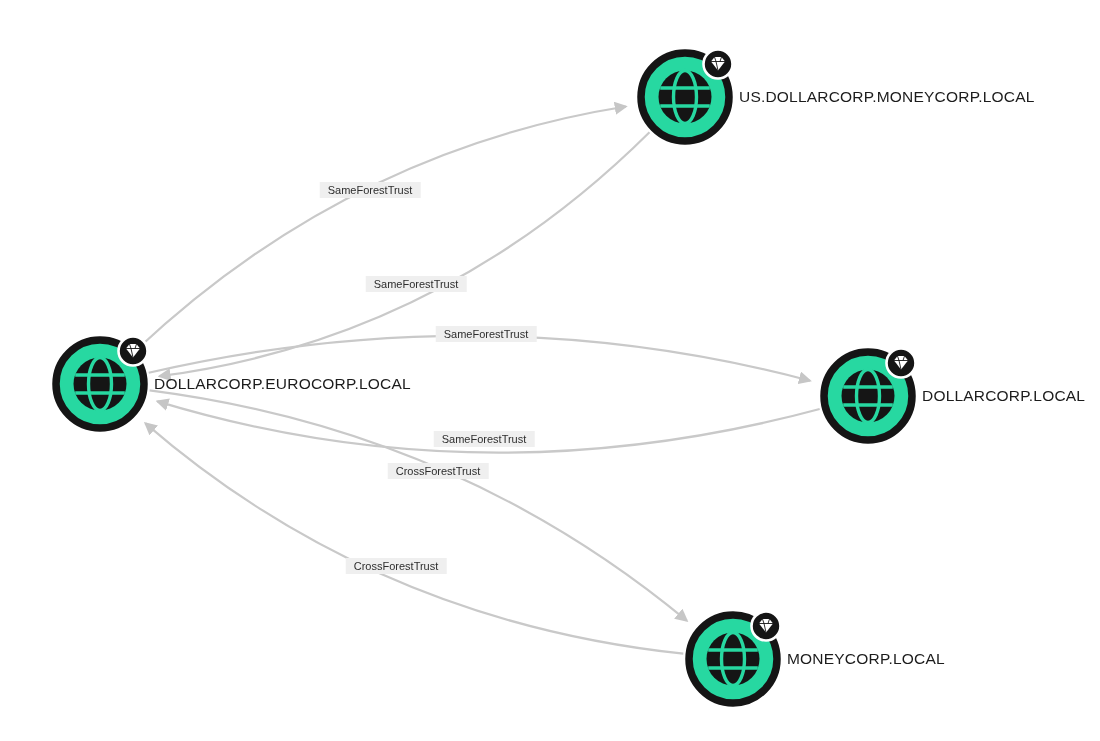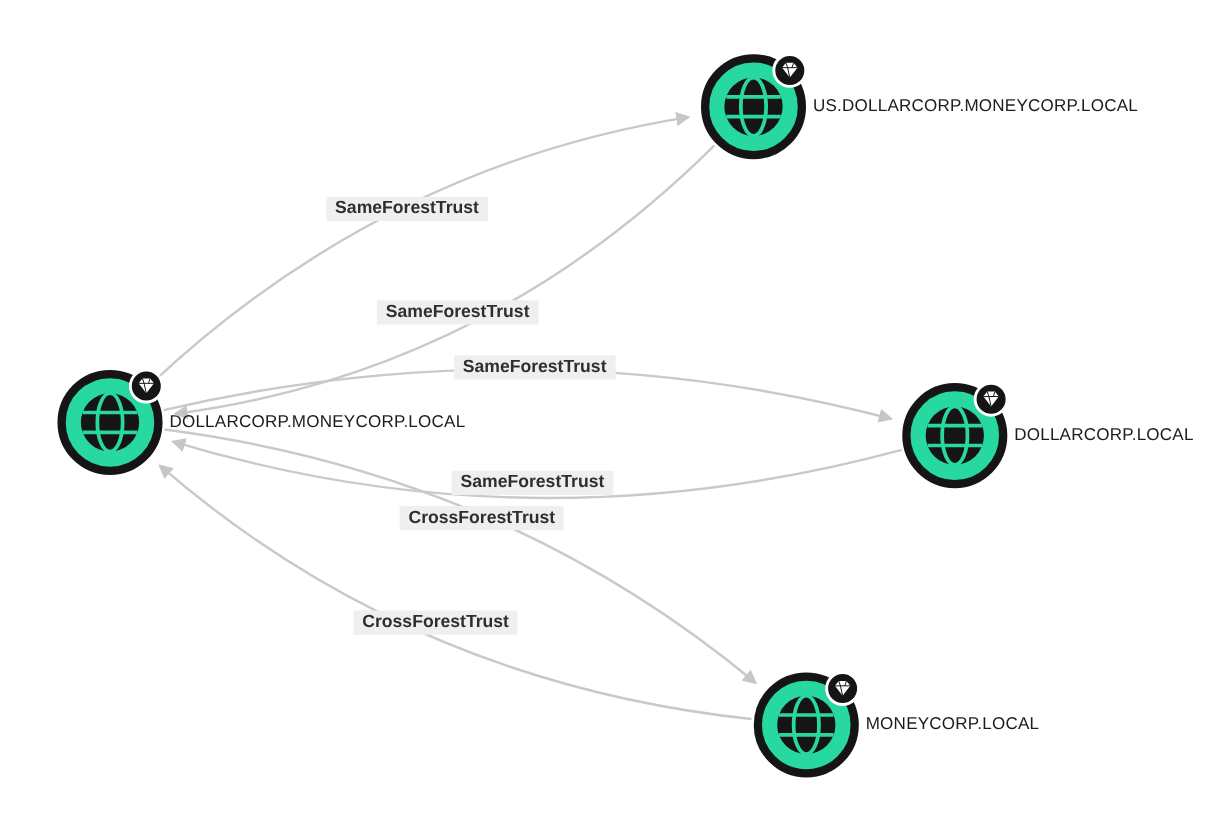--- a/index.html
+++ b/index.html
@@ -24,26 +24,25 @@
     position: absolute;
     transform: translateY(-50%);
     font-size: 15.5px;
     color: #1c1c1c;
     letter-spacing: 0.2px;
     white-space: nowrap;
   }
   .edge-label {
     position: absolute;
     transform: translate(-50%, -50%);
-    font-size: 16px;
+    font-size: 11px;
     color: #2e2e2e;
     background: #efefef;
     padding: 2px 8px;
     white-space: nowrap;
-    font-weight: bold;
   }
 </style>
 </head>
 <body>
 
 <div id="graph-canvas">
   <svg id="graph-svg" width="1100" height="741" viewBox="0 0 1100 741">
     <defs>
       <marker id="arrow" viewBox="0 0 10 10" refX="8.5" refY="5" markerWidth="13" markerHeight="13" markerUnits="userSpaceOnUse" orient="auto">
         <path id="arrow-shape" d="M0,0 L10,5 L0,10 Z" fill="#c6c6c6"></path>
@@ -125,17 +124,17 @@
       </g>
   </svg>
   <div id="labels-layer">
       <div class="edge-label" style="left: 370px; top: 190px; background: rgb(239, 239, 239); color: rgb(46, 46, 46);">SameForestTrust</div>
       <div class="edge-label" style="left: 416px; top: 284px; background: rgb(239, 239, 239); color: rgb(46, 46, 46);">SameForestTrust</div>
       <div class="edge-label" style="left: 486px; top: 334px; background: rgb(239, 239, 239); color: rgb(46, 46, 46);">SameForestTrust</div>
       <div class="edge-label" style="left: 484px; top: 439px; background: rgb(239, 239, 239); color: rgb(46, 46, 46);">SameForestTrust</div>
       <div class="edge-label" style="left: 438px; top: 471px; background: rgb(239, 239, 239); color: rgb(46, 46, 46);">CrossForestTrust</div>
       <div class="edge-label" style="left: 396px; top: 566px; background: rgb(239, 239, 239); color: rgb(46, 46, 46);">CrossForestTrust</div>
       <div class="node-label" style="left: 739px; top: 97px; color: rgb(28, 28, 28);">US.DOLLARCORP.MONEYCORP.LOCAL</div>
-      <div class="node-label" style="left: 154px; top: 384px; color: rgb(28, 28, 28);">DOLLARCORP.MONEYCORP.LOCAL</div>
+      <div class="node-label" style="left: 154px; top: 384px; color: rgb(28, 28, 28);">DOLLARCORP.EUROCORP.LOCAL</div>
       <div class="node-label" style="left: 922px; top: 396px; color: rgb(28, 28, 28);">DOLLARCORP.LOCAL</div>
       <div class="node-label" style="left: 787px; top: 659px; color: rgb(28, 28, 28);">MONEYCORP.LOCAL</div>
     </div>
 </div>
 
 </body></html>

